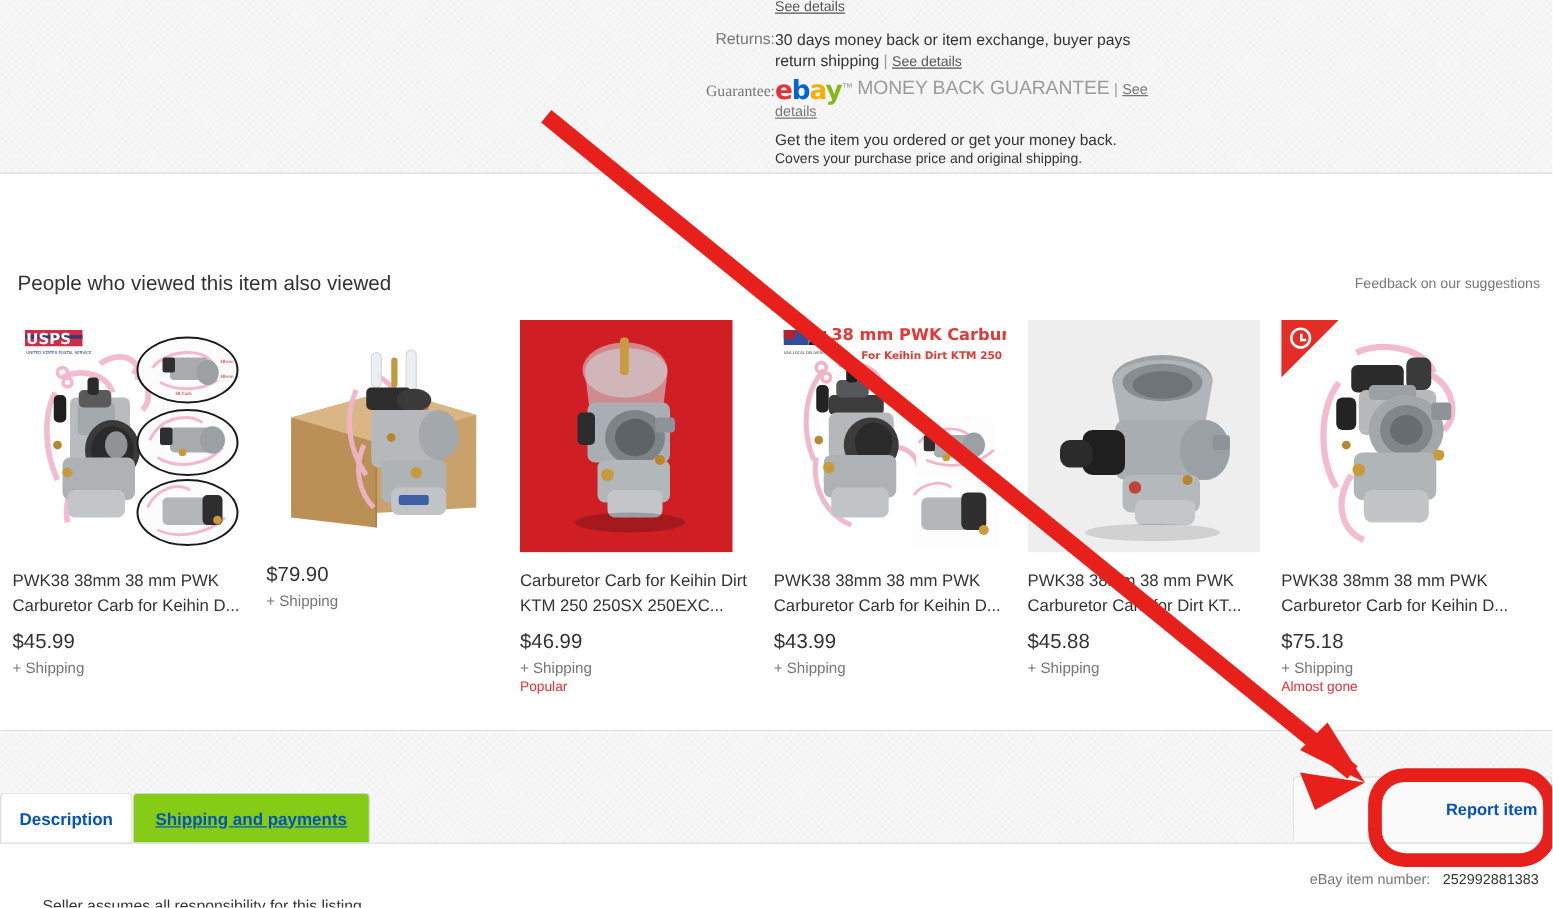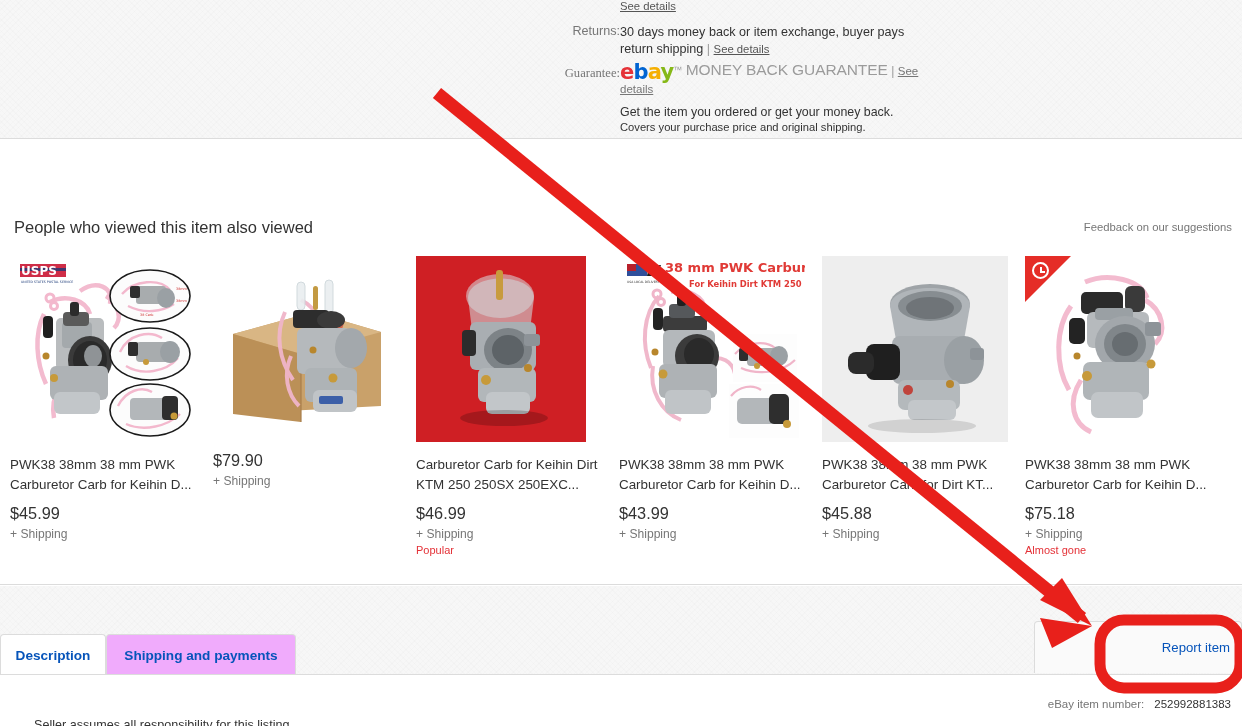--- a/index.html
+++ b/index.html
@@ -114,35 +114,35 @@
   }
   .tabstrip { position: absolute; left: 0; top: 634px; height: 41px; }
   .tab {
     position: absolute; top: 0; height: 41px;
     background: #fff; border: 1px solid #dcdcdc; border-bottom: none;
     border-radius: 4px 4px 0 0;
     font-size: 13.6px; font-weight: bold; color: #0654ba;
     display: flex; align-items: center; justify-content: center;
     cursor: pointer;
   }
-  .tab.inactive { background: #f0abfc; }
+  .tab.inactive { background: #84cc16; text-decoration: underline; }
   .tab-content-area {
     position: absolute; left: 0; top: 674px; width: 1242px; height: 52px;
     background: #fff; border-top: 1px solid #dcdcdc;
   }
   .report-box {
     position: absolute; right: 0px; top: 621px;
     width: 208px; height: 52px;
     background: #fafafa;
     border: 1px solid #dcdcdc; border-bottom: none;
     border-radius: 4px 4px 0 0;
     display: flex; align-items: center; justify-content: flex-end;
     padding-right: 11px;
   }
-  .report-link { font-size: 13.2px; color: #0654ba; cursor: pointer; }
+  .report-link { font-size: 13.2px; color: #0654ba; cursor: pointer; font-weight: bold; }
 
   .item-number-row {
     position: absolute; right: 11px; top: 698px;
     font-size: 11.5px; color: #767676;
   }
   .item-number-row .num { color: #333; font-weight: normal; margin-left: 10px; }
   .seller-note {
     position: absolute; left: 34px; top: 718px;
     font-size: 12.6px; color: #333;
   }

